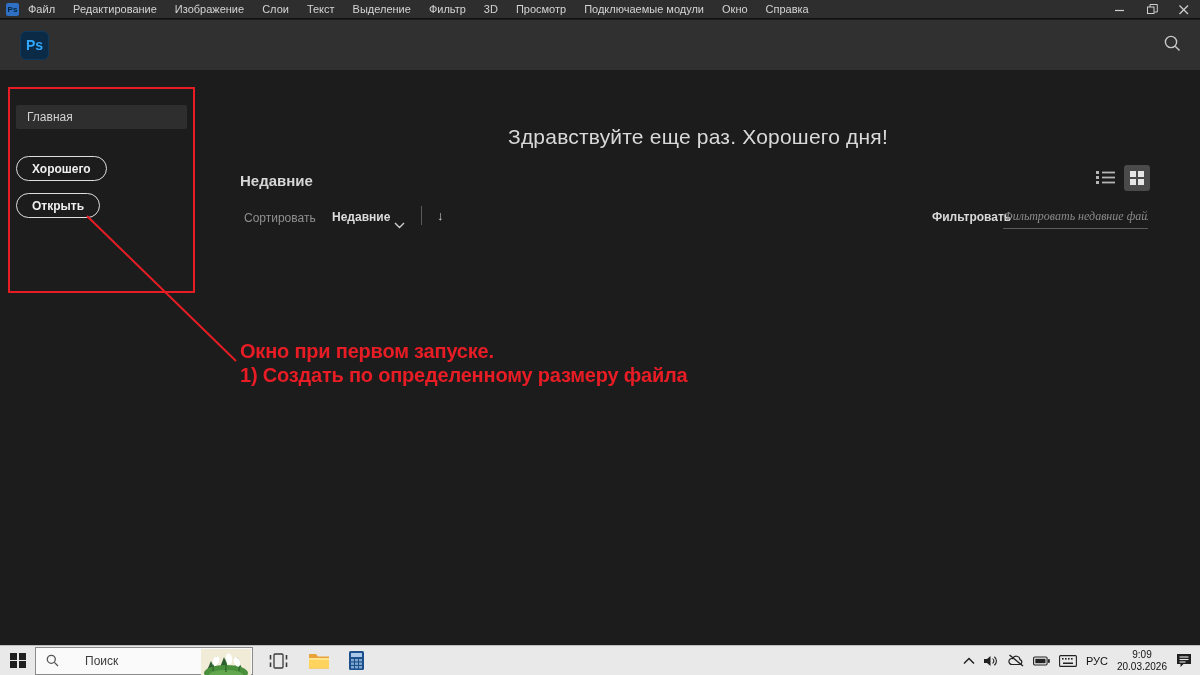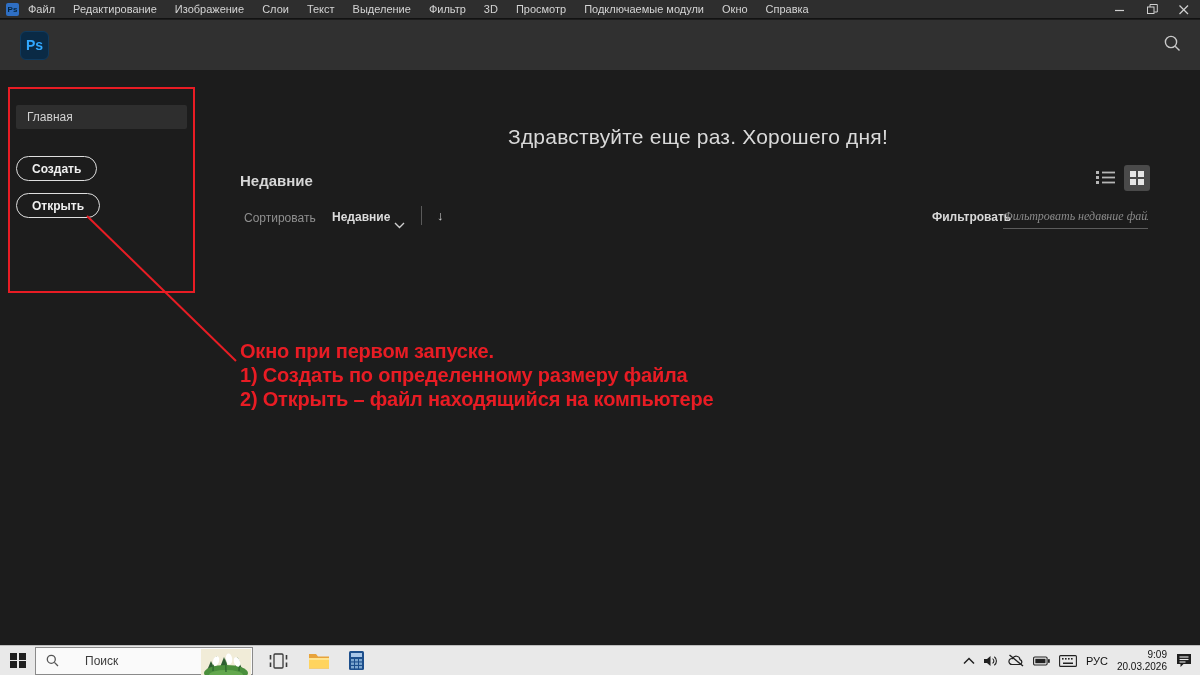--- a/index.html
+++ b/index.html
@@ -69,21 +69,21 @@
   .start-btn span { background:#1f1f1f; }
   .search-box { margin-left:9px; width:218px; height:28px; background:#fafafa; border:1px solid #8a8a8a;
                 display:flex; align-items:center; position:relative; }
   .search-box input { border:none; outline:none; background:transparent; width:110px;
                       font-size:12px; color:#3c3c3c; margin-left:26px; font-family:"Liberation Sans", sans-serif; }
   .search-box input::placeholder { color:#3c3c3c; }
   .search-img { position:absolute; right:1px; top:1px; cursor:pointer; }
   .tb-icon { cursor:pointer; display:flex; align-items:center; }
   .tray { margin-left:auto; display:flex; align-items:center; gap:9px; padding-right:8px; }
   .lang { font-size:11px; color:#111; cursor:pointer; }
-  .clock { text-align:right; font-size:10px; color:#111; line-height:12px; cursor:pointer; }
+  .clock { text-align:center; font-size:10px; color:#111; line-height:12px; cursor:pointer; }
 
   :root { --anno:#e81c24; }
 </style>
 </head>
 <body>
 
 <div class="window">
 
   <div class="menubar">
     <span class="ps-badge">Ps</span>
@@ -127,21 +127,21 @@
       <svg width="19" height="19" viewBox="0 0 19 19">
           <circle cx="8" cy="8" r="5.6" fill="none" stroke="#c9c9c9" stroke-width="1.4"></circle>
           <line x1="12.2" y1="12.2" x2="16.5" y2="16.5" stroke="#c9c9c9" stroke-width="1.4"></line>
         </svg>
     </span>
   </div>
 
   <div class="main-bg"></div>
 
   <div class="home-item">Главная</div>
-  <button class="pill-btn btn-create">Создать</button>
+  <button class="pill-btn btn-create">Хорошего</button>
   <button class="pill-btn btn-open">Открыть</button>
 
   <div class="greeting">Здравствуйте еще раз. Хорошего дня!</div>
   <div class="recent-title">Недавние</div>
 
   <span class="sort-label">Сортировать</span>
   <span class="sort-value">Недавние</span>
   <span class="sort-chevron">
     <svg width="11" height="7">
         <polyline points="1,1 5.5,5.5 10,1" fill="none" stroke="#cfcfcf" stroke-width="1.4"></polyline>
@@ -172,21 +172,20 @@
     </svg>
   </span>
 
   <div class="anno-rect"></div>
   <svg class="anno-svg" width="1200" height="675">
     <line x1="87" y1="216" x2="236" y2="361" stroke="#e81c24" stroke-width="2"></line>
   </svg>
   <div class="anno-text">
     <div>Окно при первом запуске.</div>
     <div>1) Создать по определенному размеру файла</div>
-    <div>2) Открыть – файл находящийся на компьютере</div>
   </div>
 
   <div class="taskbar">
     <div class="start-btn">
       <span></span>
         <span></span>
         <span></span>
         <span></span>
     </div>
     <div class="search-box">

